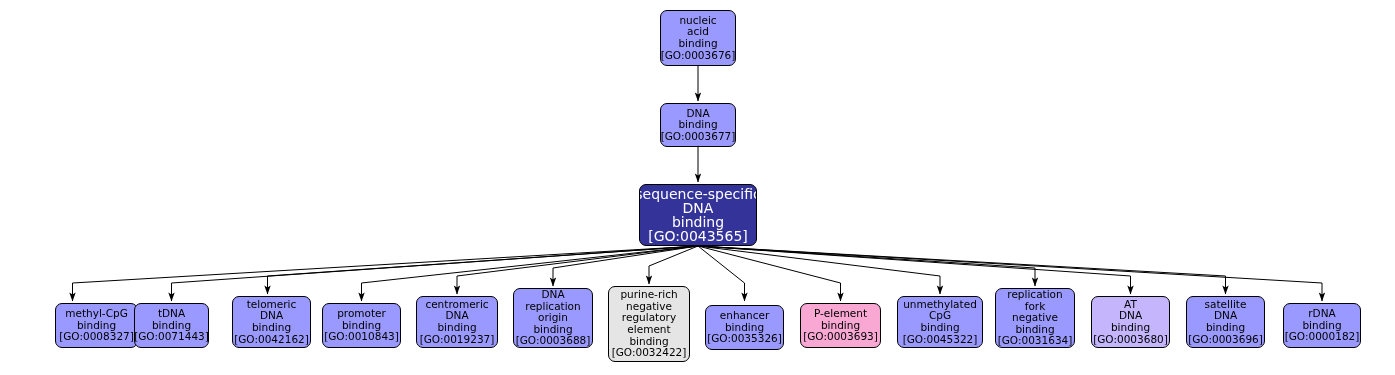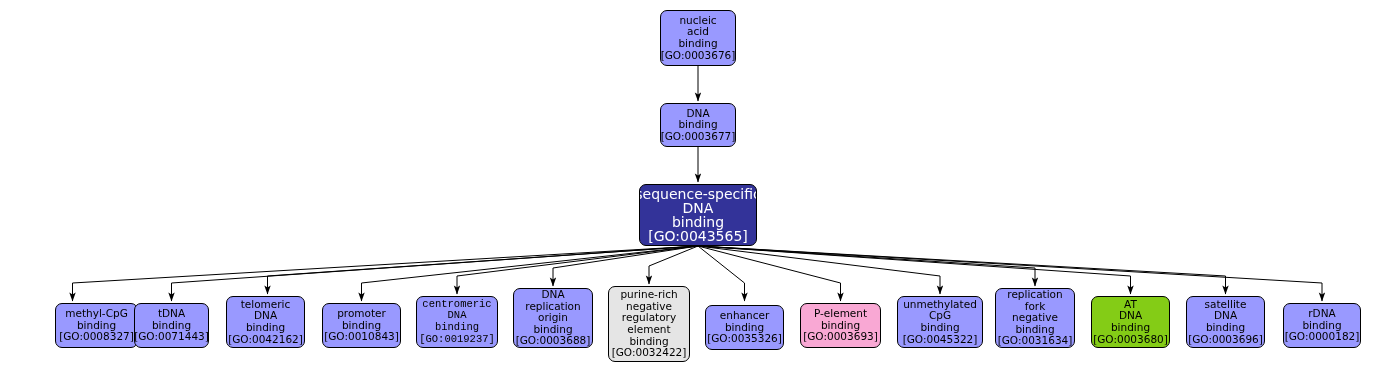--- a/index.html
+++ b/index.html
@@ -104,32 +104,32 @@
       <div class="go-node" style="left: 31px; top: 303px; width: 83px; height: 45px; background: rgb(153, 153, 255); color: rgb(0, 0, 0); margin-left: 24px;">
         <span class="term-line">methyl-CpG</span>
         <span class="term-line">binding</span>
         <span class="term-line">[GO:0008327]</span>
       </div>
       <div class="go-node" style="left: 134px; top: 303px; width: 75px; height: 45px; background: rgb(153, 153, 255); color: rgb(0, 0, 0);">
         <span class="term-line">tDNA</span>
         <span class="term-line">binding</span>
         <span class="term-line">[GO:0071443]</span>
       </div>
-      <div class="go-node" style="left: 226px; top: 296px; width: 79px; height: 52px; background: rgb(153, 153, 255); color: rgb(0, 0, 0);">
+      <div class="go-node" style="left: 232px; top: 296px; width: 79px; height: 52px; background: rgb(153, 153, 255); color: rgb(0, 0, 0);">
         <span class="term-line">telomeric</span>
         <span class="term-line">DNA</span>
         <span class="term-line">binding</span>
         <span class="term-line">[GO:0042162]</span>
       </div>
       <div class="go-node" style="left: 322px; top: 303px; width: 79px; height: 45px; background: rgb(153, 153, 255); color: rgb(0, 0, 0); align-items: center;">
         <span class="term-line">promoter</span>
         <span class="term-line">binding</span>
         <span class="term-line">[GO:0010843]</span>
       </div>
-      <div class="go-node" style="left: 416px; top: 296px; width: 82px; height: 52px; background: rgb(153, 153, 255); color: rgb(0, 0, 0); font-family: Liberation Mono, monospace;">
+      <div class="go-node" style="left: 416px; top: 296px; width: 82px; height: 52px; background: rgb(153, 153, 255); color: rgb(0, 0, 0);">
         <span class="term-line">centromeric</span>
         <span class="term-line">DNA</span>
         <span class="term-line">binding</span>
         <span class="term-line">[GO:0019237]</span>
       </div>
       <div class="go-node" style="left: 513px; top: 288px; width: 80px; height: 60px; background: rgb(153, 153, 255); color: rgb(0, 0, 0);">
         <span class="term-line">DNA</span>
         <span class="term-line">replication</span>
         <span class="term-line">origin</span>
         <span class="term-line">binding</span>
@@ -159,21 +159,21 @@
         <span class="term-line">binding</span>
         <span class="term-line">[GO:0045322]</span>
       </div>
       <div class="go-node" style="left: 995px; top: 288px; width: 80px; height: 60px; background: rgb(153, 153, 255); color: rgb(0, 0, 0);">
         <span class="term-line">replication</span>
         <span class="term-line">fork</span>
         <span class="term-line">negative</span>
         <span class="term-line">binding</span>
         <span class="term-line">[GO:0031634]</span>
       </div>
-      <div class="go-node" style="left: 1091px; top: 296px; width: 79px; height: 52px; background: #84cc16; color: rgb(0, 0, 0);">
+      <div class="go-node" style="left: 1091px; top: 296px; width: 79px; height: 52px; background: #c4b5fd; color: rgb(0, 0, 0);">
         <span class="term-line">AT</span>
         <span class="term-line">DNA</span>
         <span class="term-line">binding</span>
         <span class="term-line">[GO:0003680]</span>
       </div>
       <div class="go-node" style="left: 1186px; top: 296px; width: 79px; height: 52px; background: rgb(153, 153, 255); color: rgb(0, 0, 0);">
         <span class="term-line">satellite</span>
         <span class="term-line">DNA</span>
         <span class="term-line">binding</span>
         <span class="term-line">[GO:0003696]</span>

